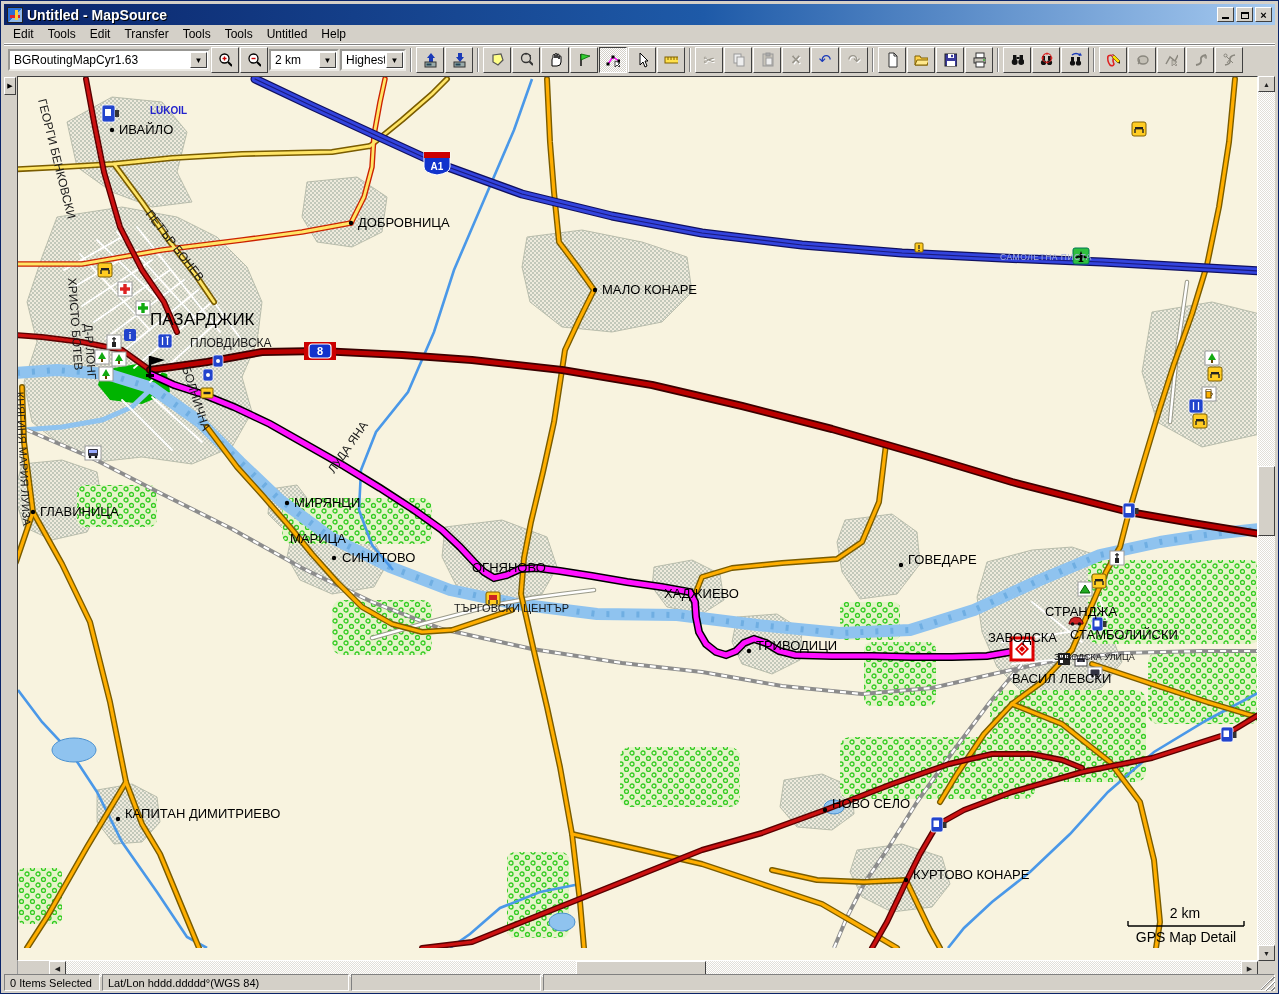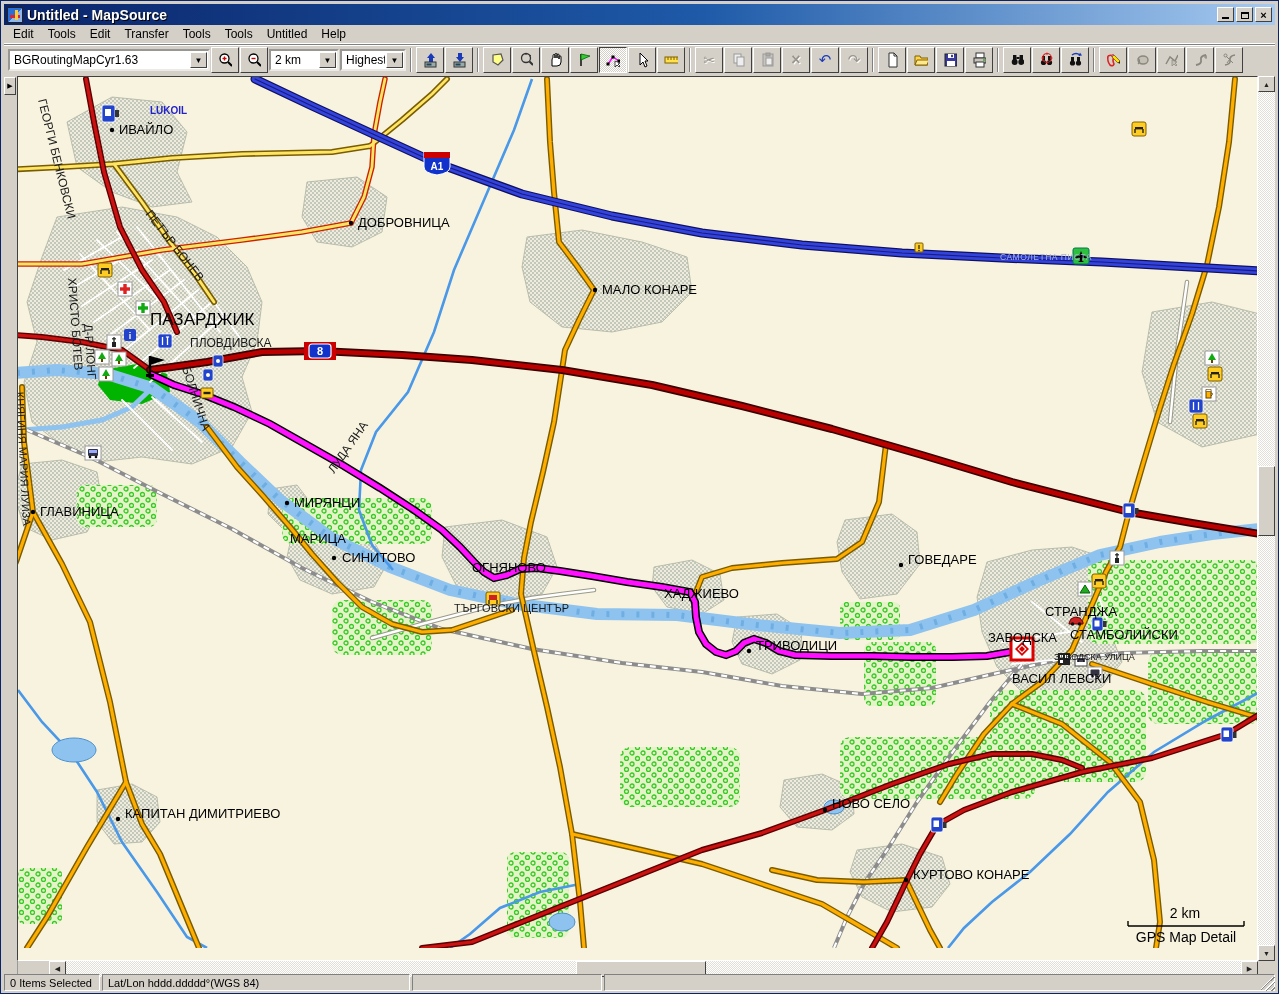--- a/index.html
+++ b/index.html
@@ -808,19 +808,19 @@
       <div class="hthumb"></div>
     </div>
     <div class="sbtn" style="position:relative">
         <span>▶</span>
       </div>
     <div class="hs-corner"></div>
   </div>
 
   <div class="statusbar">
     <div class="scell" style="width:96px">0 Items Selected</div>
-    <div class="scell" style="width:308px">Lat/Lon hddd.ddddd°(WGS 84)</div>
+    <div class="scell" style="width:247px">Lat/Lon hddd.ddddd°(WGS 84)</div>
     <div class="scell" style="width:190px"></div>
     <div class="scell" style="flex:1"></div>
     <div class="grip"></div>
   </div>
 
 </div>
 
 </body></html>

